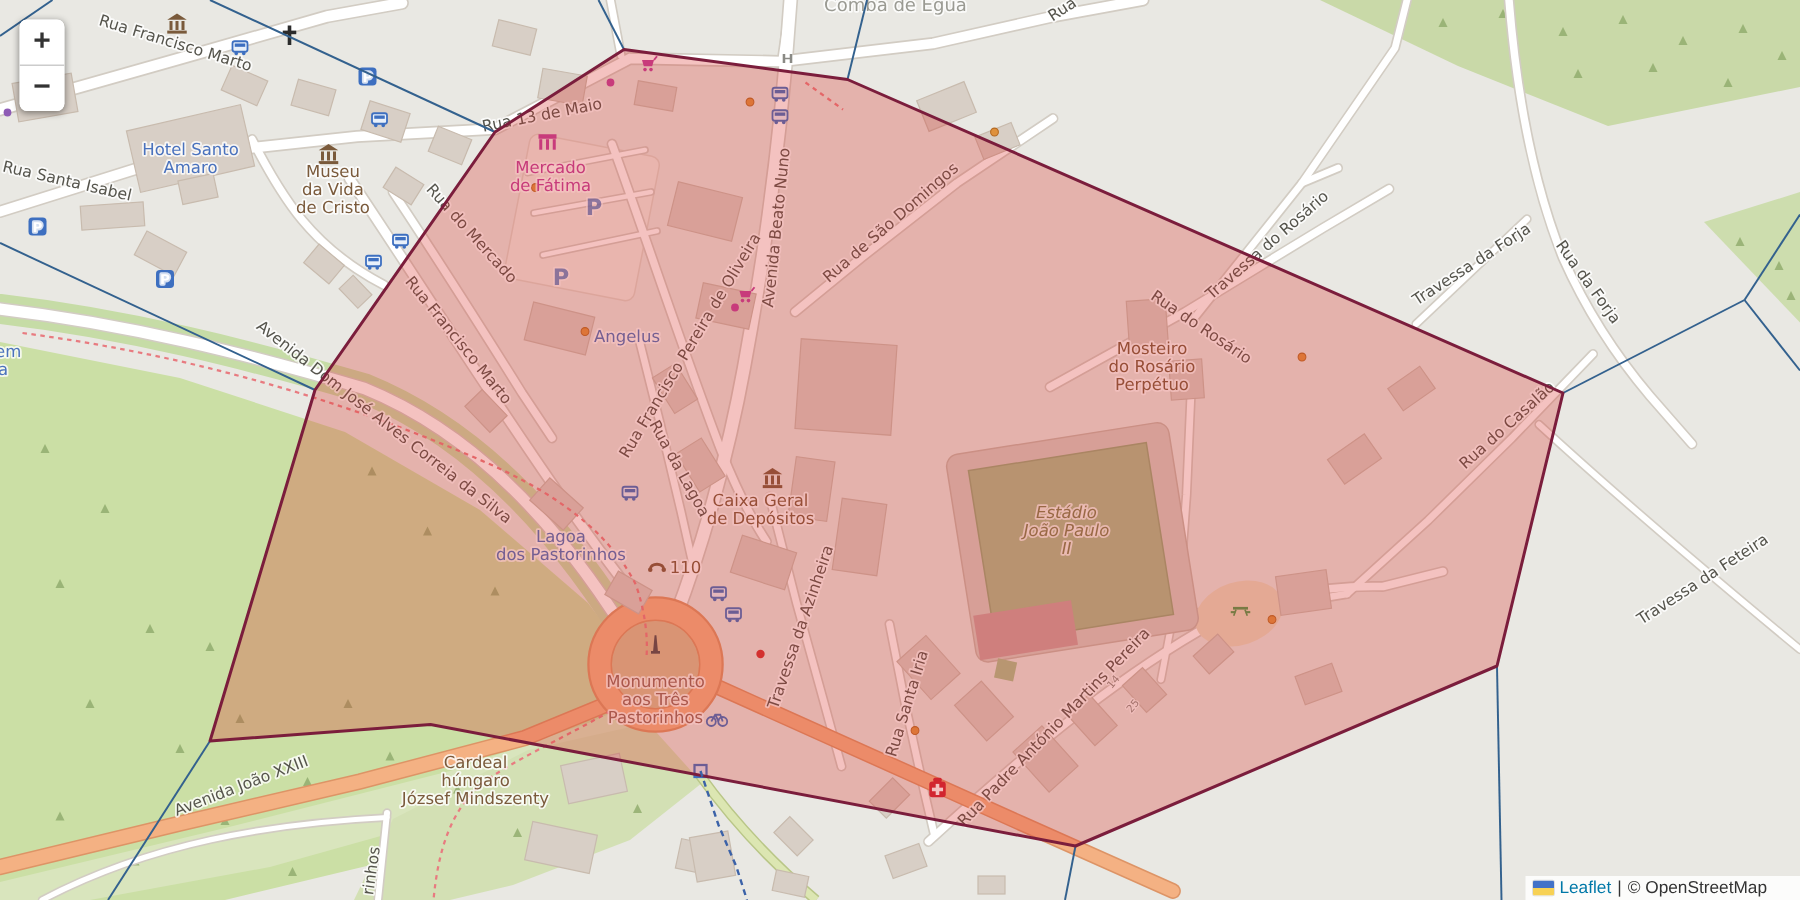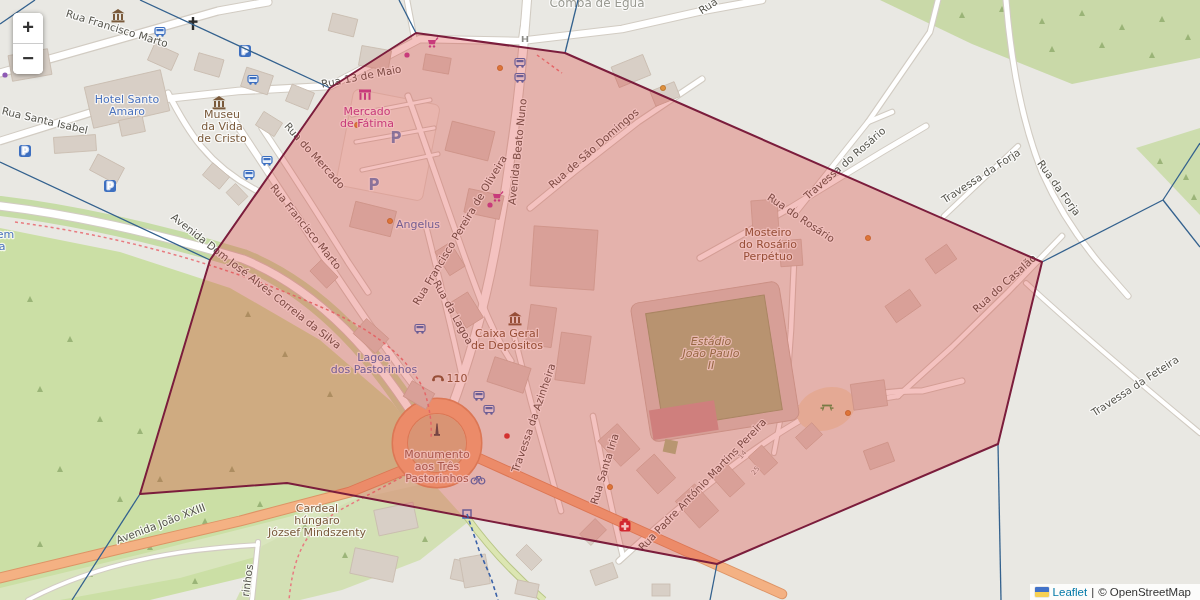--- a/index.html
+++ b/index.html
@@ -19,21 +19,21 @@
   .lbl-hn{fill:#8f8f88;font-size:7px;stroke-width:1.6px;}
   
   .leaflet-bar{position:absolute;left:13px;top:13px;width:30px;border-radius:5px;
     box-shadow:0 1px 5px rgba(0,0,0,.45);overflow:hidden;background:#fff;z-index:20;}
   .leaflet-bar a{display:block;width:30px;height:30px;line-height:29px;text-align:center;
     font:bold 20px/29px "Liberation Sans",sans-serif;color:#333;text-decoration:none;cursor:pointer;
     background:#fff;}
   .leaflet-bar a:first-child{border-bottom:1px solid #ccc;}
   
   .attribution{position:absolute;right:0;bottom:0;background:rgba(255,255,255,.85);
-    padding:2px 9px 2px 5px;font:11.5px "Liberation Sans",sans-serif;color:#333;z-index:20;
+    padding:2px 22px 2px 5px;font:11.5px "Liberation Sans",sans-serif;color:#333;z-index:20;
     display:flex;align-items:center;gap:4px;}
   .attribution a{color:#0078A8;text-decoration:none;cursor:pointer;}
   .ua-flag{display:inline-block;width:14px;height:10px;border-radius:1px;overflow:hidden;
     box-shadow:0 0 0 .5px rgba(0,0,0,.15);}
   .ua-flag i{display:block;width:100%;height:50%;}
   .ua-flag .b{background:#4272c8;} .ua-flag .y{background:#f7d154;}
   .sep{color:#333;}
 </style>
 </head>
 <body>

